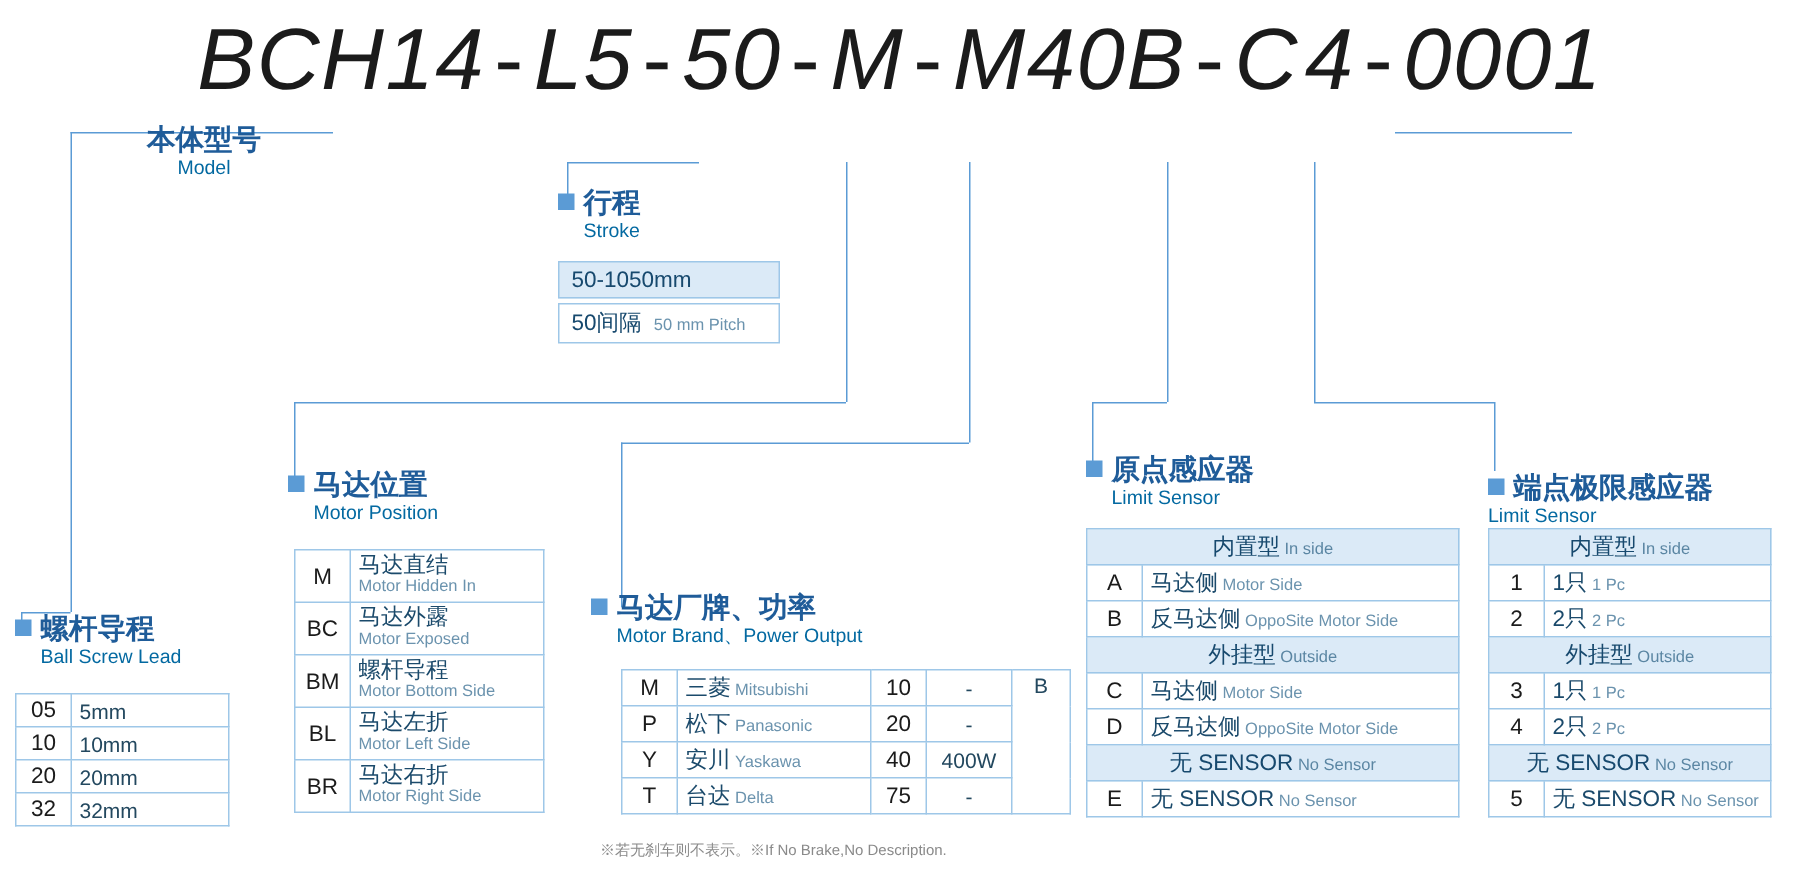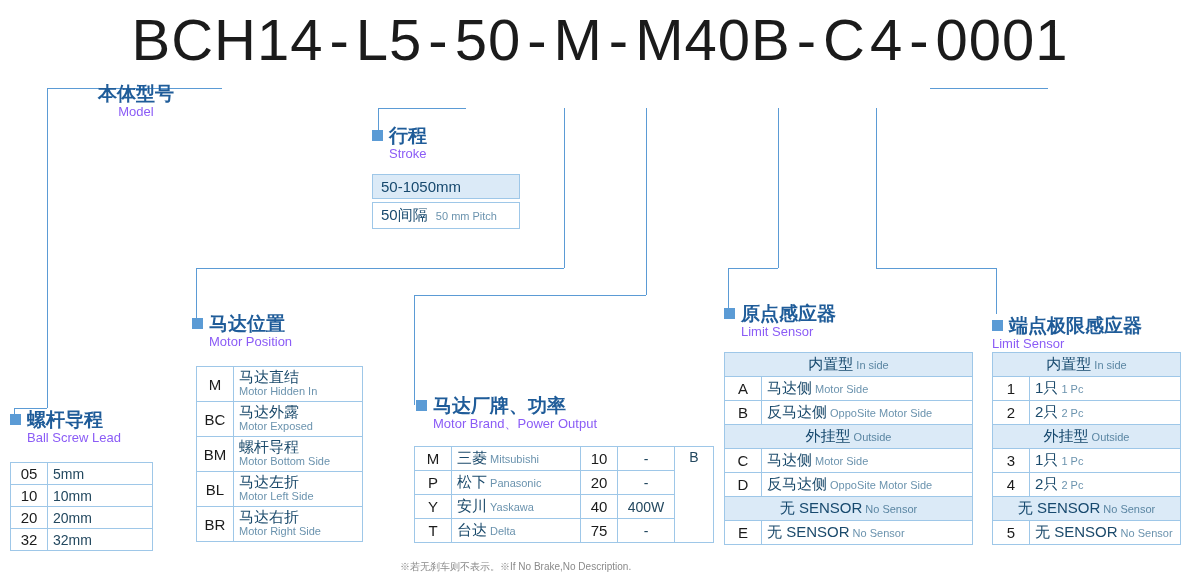--- a/index.html
+++ b/index.html
@@ -18,35 +18,35 @@
     position:absolute;top:6px;left:0;width:1200px;
     text-align:center;
     font-size:58px;
     letter-spacing:1px;
     color:#1b1b1b;
     font-family:"Liberation Sans", sans-serif;
     font-weight:400;
     white-space:nowrap;
   }
   #code-line span{display:inline-block;}
-  .code-seg{padding:0 2px;}
+  .code-seg{padding:0 2px;font-style:italic;}
   .code-dash{padding:0 4px;}
 
   
   .ln{position:absolute;background:#5b9bd5;}
   .lnh{height:1px;}
   .lnv{width:1px;}
 
   
   .head{position:absolute;}
   .head .cn{
     font-size:19px;font-weight:bold;color:#1f5c99;line-height:20px;white-space:nowrap;
   }
   .head .en{
-    font-size:13px;color:#8b5cf6;line-height:16px;white-space:nowrap;
+    font-size:13px;color:#0369a1;line-height:16px;white-space:nowrap;
   }
   .head.center{text-align:center;}
   .sq{
     display:inline-block;width:11px;height:11px;background:#5b9bd5;
     margin-right:6px;vertical-align:1px;
   }
 
   
   table.t{
     position:absolute;border-collapse:collapse;
@@ -129,21 +129,21 @@
   <div class="head" style="left:10px;top:410px;">
     <div class="cn"><span class="sq"></span><span>螺杆导程</span></div>
     <div class="en" style="margin-left:17px;">Ball Screw Lead</div>
   </div>
 
   <div class="head" style="left:192px;top:314px;">
     <div class="cn"><span class="sq"></span><span>马达位置</span></div>
     <div class="en" style="margin-left:17px;">Motor Position</div>
   </div>
 
-  <div class="head" style="left:416px;top:396px;">
+  <div class="head" style="left:394px;top:396px;">
     <div class="cn"><span class="sq"></span><span>马达厂牌、功率</span></div>
     <div class="en" style="margin-left:17px;">Motor Brand、Power Output</div>
   </div>
 
   <div class="head" style="left:724px;top:304px;">
     <div class="cn"><span class="sq"></span><span>原点感应器</span></div>
     <div class="en" style="margin-left:17px;">Limit Sensor</div>
   </div>
 
   <div class="head" style="left:992px;top:316px;">

